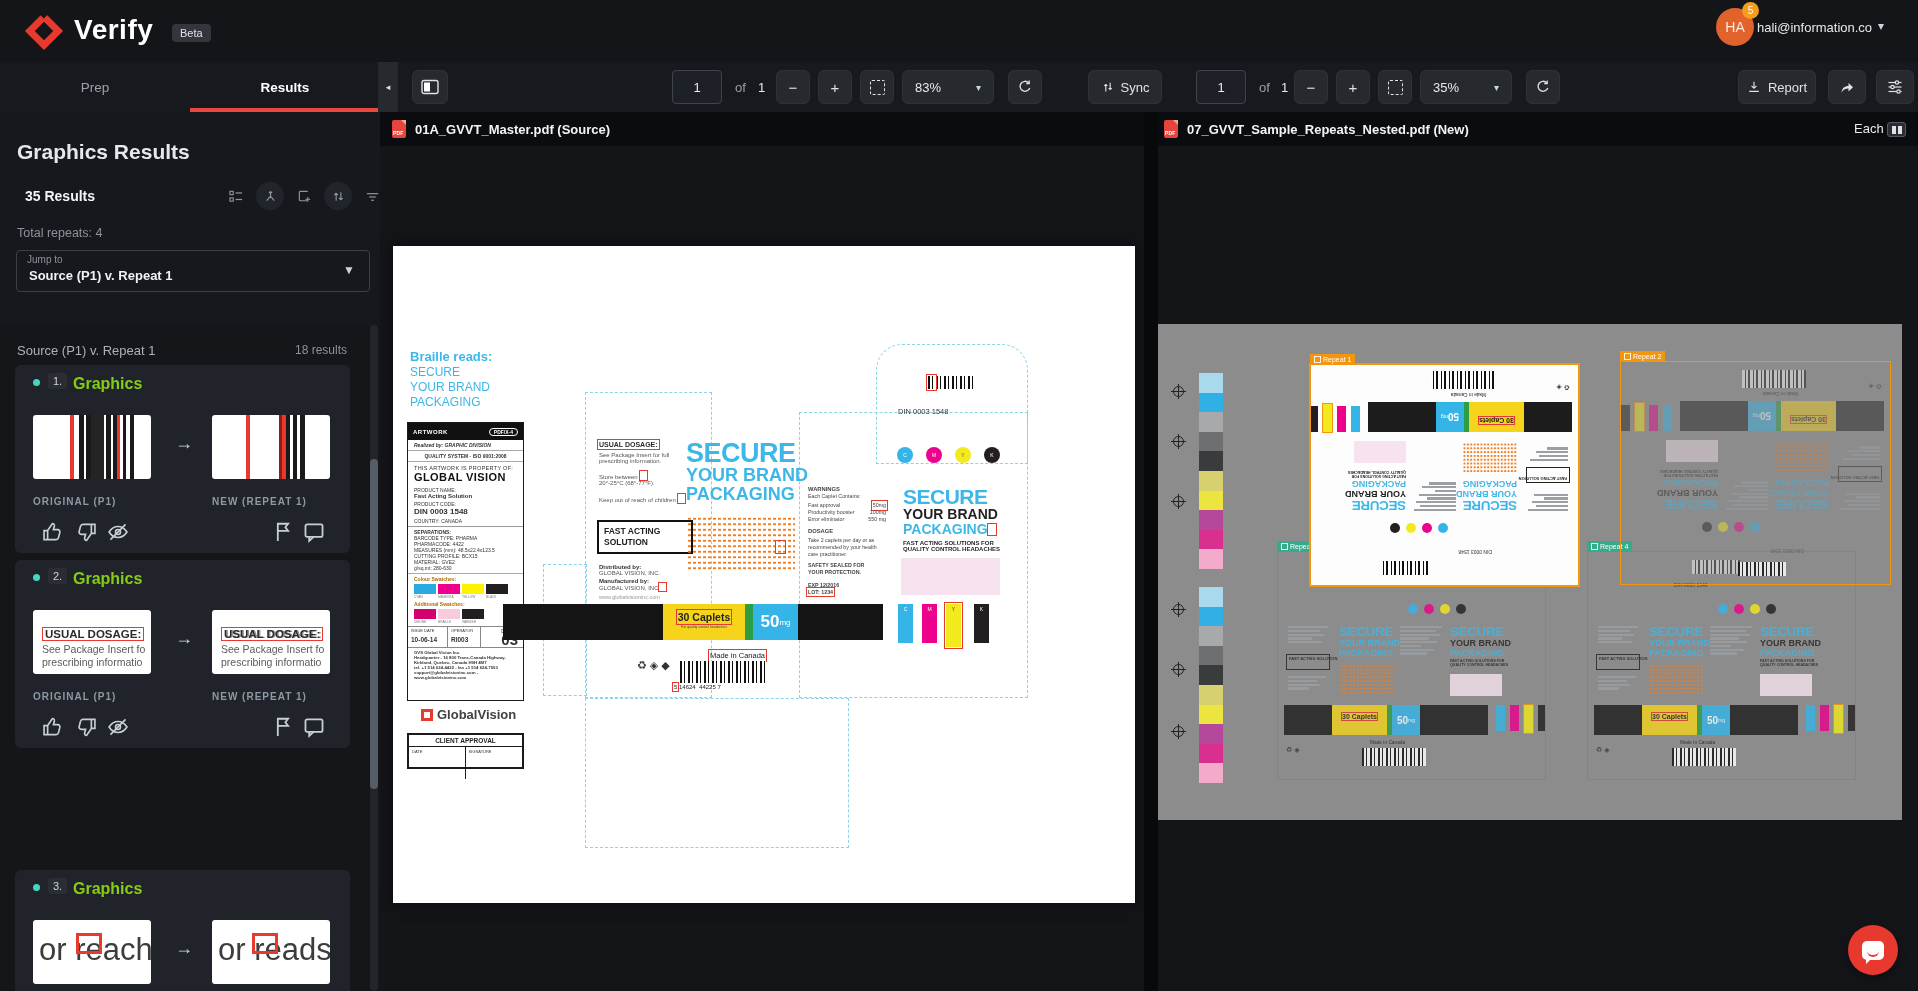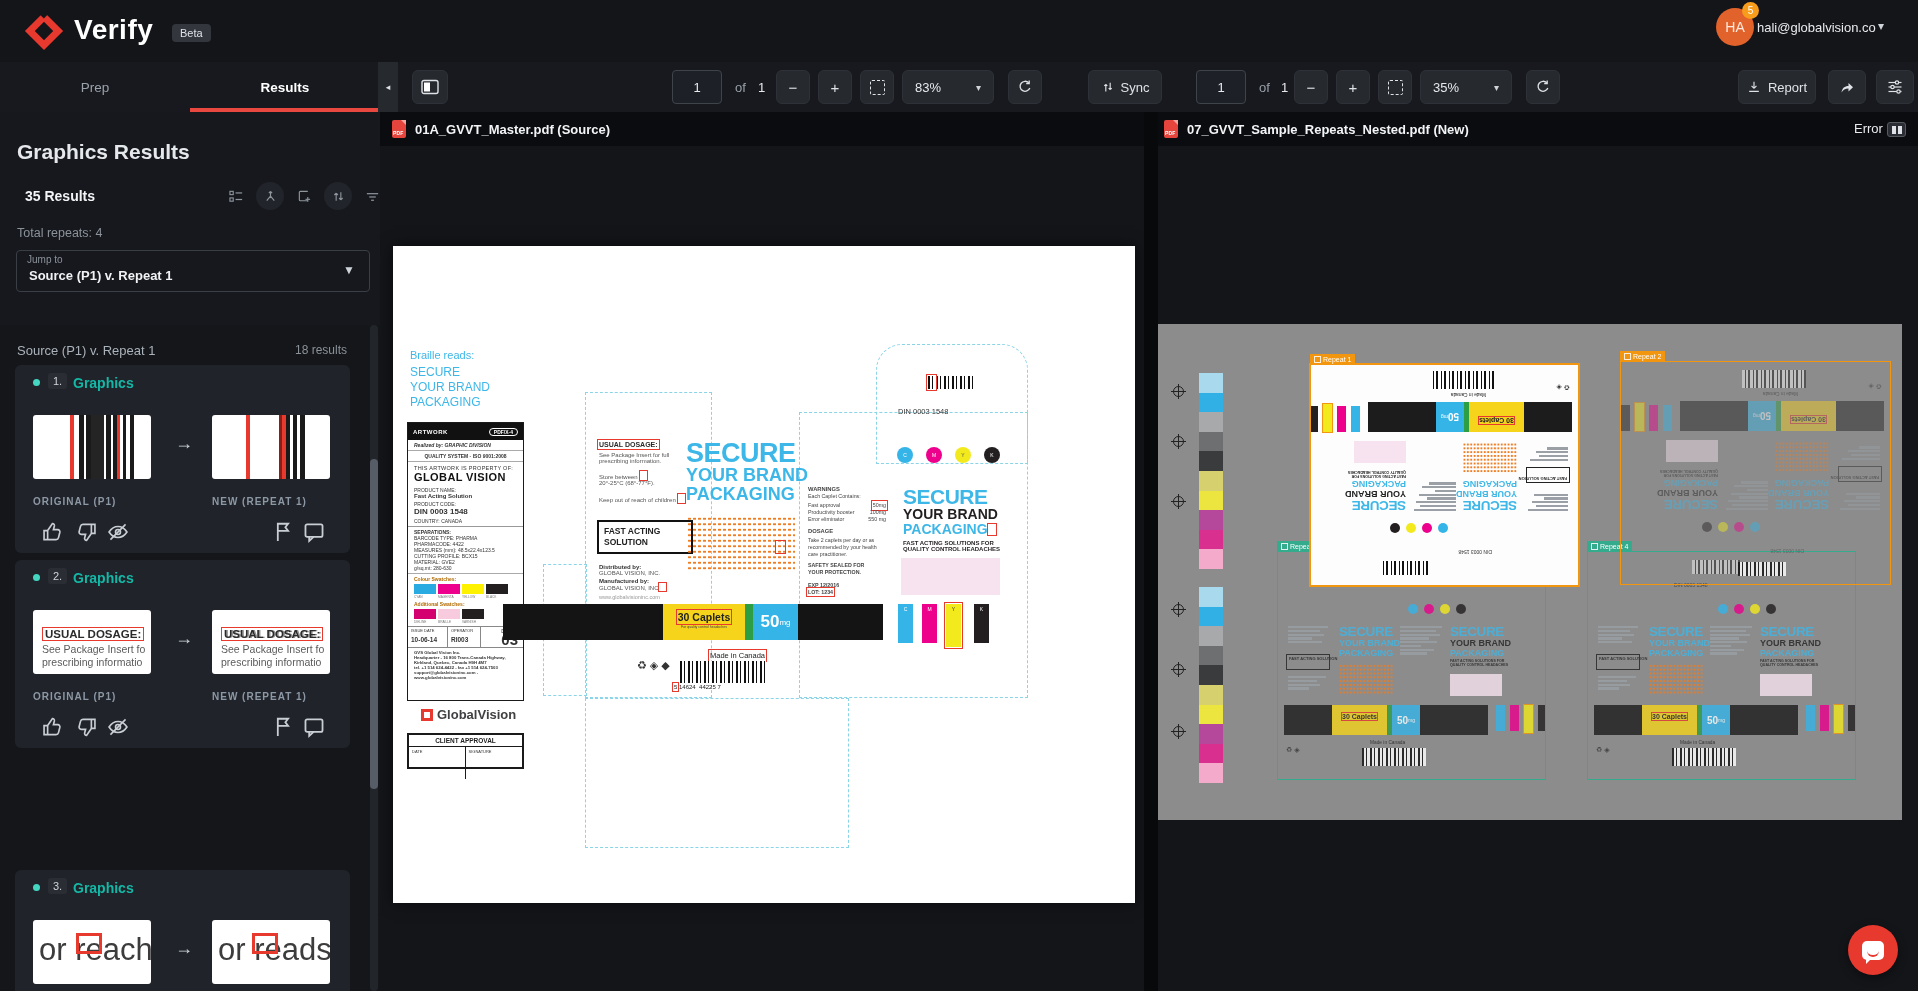--- a/index.html
+++ b/index.html
@@ -43,21 +43,21 @@
   .jump-label { position:absolute; left:10px; top:3px; font-size:10px; color:#8b929a; }
   .jump-value { position:absolute; left:12px; top:17px; font-size:13px; font-weight:bold; color:#f0f2f4; }
   .jump-caret { position:absolute; right:14px; top:12px; color:#cfd4da; font-size:12px; }
   .sb-scroll { position:absolute; left:0; top:213px; width:380px; height:666px; background:#14161a; overflow:hidden; }
   .sec-row { position:absolute; left:17px; right:33px; top:18px; display:flex; justify-content:space-between; }
   .sec-name { font-size:13px; color:#aab2bb; }
   .sec-count { font-size:12px; color:#8b929a; }
   .card { position:absolute; left:15px; width:335px; background:#20242a; border-radius:6px; }
   .card-dot { position:absolute; left:18px; top:14px; width:7px; height:7px; border-radius:50%; background:#45d6c2; }
   .card-num { position:absolute; left:33px; top:8px; background:#2a2e34; border-radius:3px; color:#cfd4da; font-size:11px; padding:2px 5px; }
-  .card-type { position:absolute; left:58px; top:10px; font-size:14px; font-weight:bold; color:#14b8a6; }
+  .card-type { position:absolute; left:58px; top:10px; font-size:16px; font-weight:bold; color:#84cc16; }
   .thumb { position:absolute; top:50px; width:118px; height:64px; background:#fff; border-radius:3px; overflow:hidden; }
   .thumb.orig { left:18px; }
   .thumb.new  { left:197px; }
   .card-arrow { position:absolute; left:160px; top:68px; color:#cfd4da; font-size:18px; }
   .card-lab { position:absolute; top:131px; font-size:10px; font-weight:bold; letter-spacing:1px; color:#8d98a5; }
   .card-lab.o { left:18px; } .card-lab.n { left:197px; }
   .act { position:absolute; top:156px; width:22px; height:22px; color:#c9ced4; cursor:pointer; }
   .bc1o { background:linear-gradient(90deg,#fff 0 31%,#e8392f 31% 35%,#fff 35% 39%,#1a1a1a 39% 43%,#fff 43% 45%,#1a1a1a 45% 49%,#242424 49% 60%,#fff 60% 62%,#1a1a1a 62% 66%,#fff 66% 67.5%,#1a1a1a 67.5% 71%,#e8392f 71% 74%,#fff 74% 76%,#1a1a1a 76% 79%,#fff 79% 82%,#1a1a1a 82% 85.5%,#fff 85.5% 100%); }
   .bc1n { background:linear-gradient(90deg,#fff 0 29%,#e8392f 29% 32.5%,#fff 32.5% 57%,#8a1f1a 57% 59%,#e8392f 59% 62.5%,#1a1a1a 62.5% 66.5%,#fff 66.5% 68.5%,#1a1a1a 68.5% 72%,#fff 72% 75%,#1a1a1a 75% 79%,#fff 79% 100%); }
   .t2 { padding-top:14px; padding-left:9px; color:#4a4a4a; }
@@ -199,21 +199,21 @@
 
 <div class="topbar">
   <svg class="abs i" style="left:24px;top:11px" width="40" height="40" viewBox="0 0 40 40">
       <rect x="10" y="10" width="20" height="20" transform="rotate(45 20 20)" fill="none" stroke="#e8392f" stroke-width="7"></rect>
       <rect x="16.2" y="-2" width="7.6" height="8" transform="rotate(45 20 2)" fill="#131519"></rect>
     </svg>
   <div class="brand">Verify</div>
   <div class="beta">Beta</div>
   <div class="avatar-badge">5</div>
   <div class="avatar">HA</div>
-  <div class="email">hali@globalvision.co</div>
+  <div class="email">hali@information.co</div>
   <div class="chev">▾</div>
 </div>
 
 <div class="subbar">
   <div class="tab prep">Prep</div>
   <div class="tab results">Results</div>
   <div class="tab-underline"></div>
   <div class="collapse-strip">◂</div>
   <div class="tbtn" style="left:412px;width:36px">
       <svg class="i" width="18" height="16">
@@ -403,21 +403,21 @@
 <div class="panel-hdr" style="left:380px;width:764px;padding-left:12px">
   <div class="pdf-ico">
       <span>PDF</span>
     </div>
   <div class="phdr-t">01A_GVVT_Master.pdf (Source)</div>
 </div>
 
 <div class="src-view">
   <div class="page">
 
-    <div class="abs blue" style="left:17px;top:103px;font-size:11px;font-weight:normal">Braille reads:</div>
+    <div class="abs blue" style="left:17px;top:103px;font-size:13px;font-weight:bold">Braille reads:</div>
     <div class="abs blue" style="left:17px;top:119px;font-size:12px;line-height:15px">
       <div>SECURE</div>
         <div>YOUR BRAND</div>
         <div>PACKAGING</div>
     </div>
 
     <div class="aw">
       <div class="aw-h">
           <b>ARTWORK</b>
           <i>PDF/X-4</i>
@@ -609,21 +609,21 @@
 </div>
 
 <div class="divider"></div>
 
 <div class="panel-hdr" style="left:1158px;width:760px;padding-left:6px">
   <div class="pdf-ico">
       <span>PDF</span>
     </div>
   <div class="phdr-t">07_GVVT_Sample_Repeats_Nested.pdf (New)</div>
 </div>
-<div class="view-lab">Error</div>
+<div class="view-lab">Each</div>
 <div class="view-ico">
     <i></i>
     <i></i>
   </div>
 
 <div class="new-view">
   <div class="sheet">
 
     <div id="strips">
         <div class="abs" style="left: 41px; top: 49px; width: 24px;">

